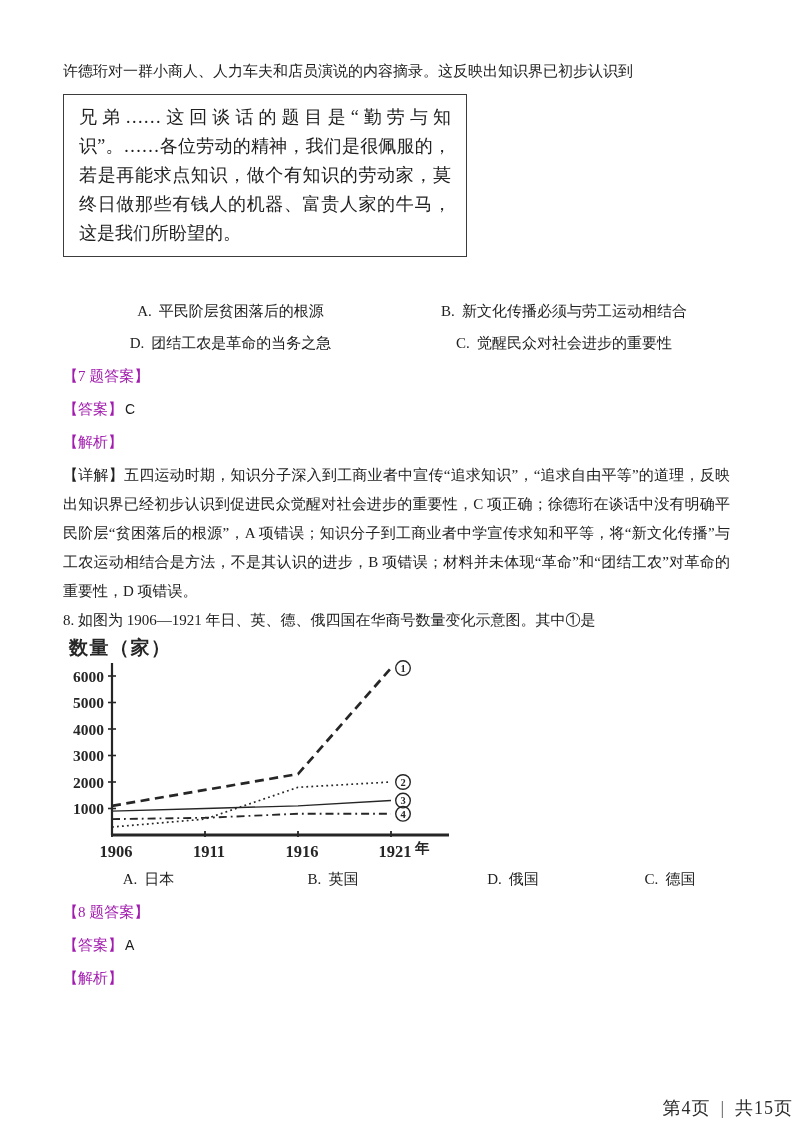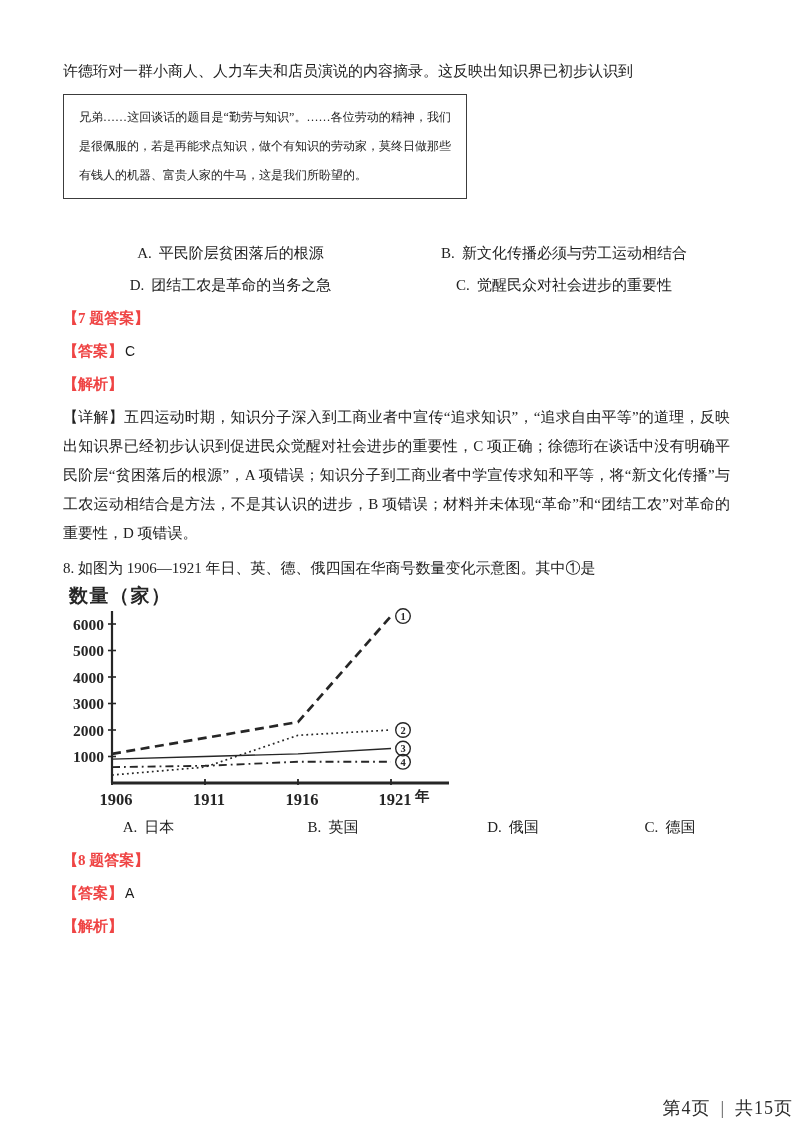--- a/index.html
+++ b/index.html
@@ -7,29 +7,29 @@
     width:793px;height:1122px;position:relative;overflow:hidden;
     background:#ffffff;color:#212121;
     font-family:"Liberation Serif","DejaVu Serif",serif;
     font-size:15px;
   }
   .content{padding:57px 63px 0 63px;}
   p{margin:0;}
   .stem{line-height:29px;margin-bottom:8px;text-align:justify;}
   .quote-box{
     width:372px;border:1.6px solid #3c3c3c;
-    padding:8px 15px;line-height:29px;font-size:12px;
+    padding:8px 15px;line-height:29px;font-size:18px;
     margin-bottom:40px;text-align:justify;
   }
   .opt-grid7{display:grid;grid-template-columns:335px 1fr;row-gap:3px;}
   .opt-grid8{display:grid;grid-template-columns:171px 166px 162px 1fr;margin-bottom:2px;gap:16px;}
   .opt{line-height:29px;white-space:nowrap;text-align:center;}
   .opt .lbl{margin-right:7px;}
   .ans-line{line-height:29px;margin-top:4px;}
-  .blue{color:#ef4444;font-weight:bold;}
+  .blue{color:#a21caf;}
   .ans-val{color:#1a1a1a;margin-left:2px;font-family:"Liberation Sans",sans-serif;font-size:14px;}
   .detail{line-height:29px;text-align:justify;margin-top:4px;}
   .detail-last{margin-bottom:6px;}
   #chart-wrap{margin:2px 0 0 0;}
   svg{display:block;}
   .footer{
     position:absolute;left:0;right:0;top:1096px;
     text-align:right;font-size:18px;color:#2b2b2b;letter-spacing:1px;
   }
   .footer .sep{margin:0 10px;color:#555;}
@@ -51,21 +51,21 @@
     <p class="opt"><span class="lbl">D.</span><span>团结工农是革命的当务之急</span></p>
     <p class="opt"><span class="lbl">C.</span><span>觉醒民众对社会进步的重要性</span></p>
   </div>
 
   <p class="ans-line blue">【7 题答案】</p>
   <p class="ans-line"><span class="blue">【答案】</span><span class="ans-val">C</span></p>
   <p class="ans-line blue">【解析】</p>
 
   <p class="detail">【详解】五四运动时期，知识分子深入到工商业者中宣传“追求知识”，“追求自由平等”的道理，反映出知识界已经初步认识到促进民众觉醒对社会进步的重要性，C 项正确；徐德珩在谈话中没有明确平民阶层“贫困落后的根源”，A 项错误；知识分子到工商业者中学宣传求知和平等，将“新文化传播”与工农运动相结合是方法，不是其认识的进步，B 项错误；材料并未体现“革命”和“团结工农”对革命的重要性，D 项错误。</p>
 
-  <p class="stem" style="margin-top:6px;margin-bottom:0;">8. 如图为 1906—1921 年日、英、德、俄四国在华商号数量变化示意图。其中①是</p>
+  <p class="stem" style="margin-top:0;margin-bottom:0;">8. 如图为 1906—1921 年日、英、德、俄四国在华商号数量变化示意图。其中①是</p>
 
   <div id="chart-wrap">
     <svg id="q8-chart" width="400" height="228" viewBox="0 0 400 228" xmlns="http://www.w3.org/2000/svg">
         <text x="6" y="17" font-size="19" font-weight="bold" fill="#262626" font-family="Liberation Serif, DejaVu Serif, serif" letter-spacing="1.5">数量（家）</text>
         <line x1="49" y1="26" x2="49" y2="198" stroke="#262626" stroke-width="2.2"></line>
         <line x1="48" y1="198" x2="386" y2="198" stroke="#262626" stroke-width="3"></line>
         <line x1="45" y1="171.5" x2="53" y2="171.5" stroke="#262626" stroke-width="1.6"></line>
         <text x="41" y="177" font-size="15.5" font-weight="bold" fill="#262626" text-anchor="end" font-family="Liberation Serif, DejaVu Serif, serif">1000</text>
         <line x1="45" y1="145" x2="53" y2="145" stroke="#262626" stroke-width="1.6"></line>
         <text x="41" y="150.5" font-size="15.5" font-weight="bold" fill="#262626" text-anchor="end" font-family="Liberation Serif, DejaVu Serif, serif">2000</text>

